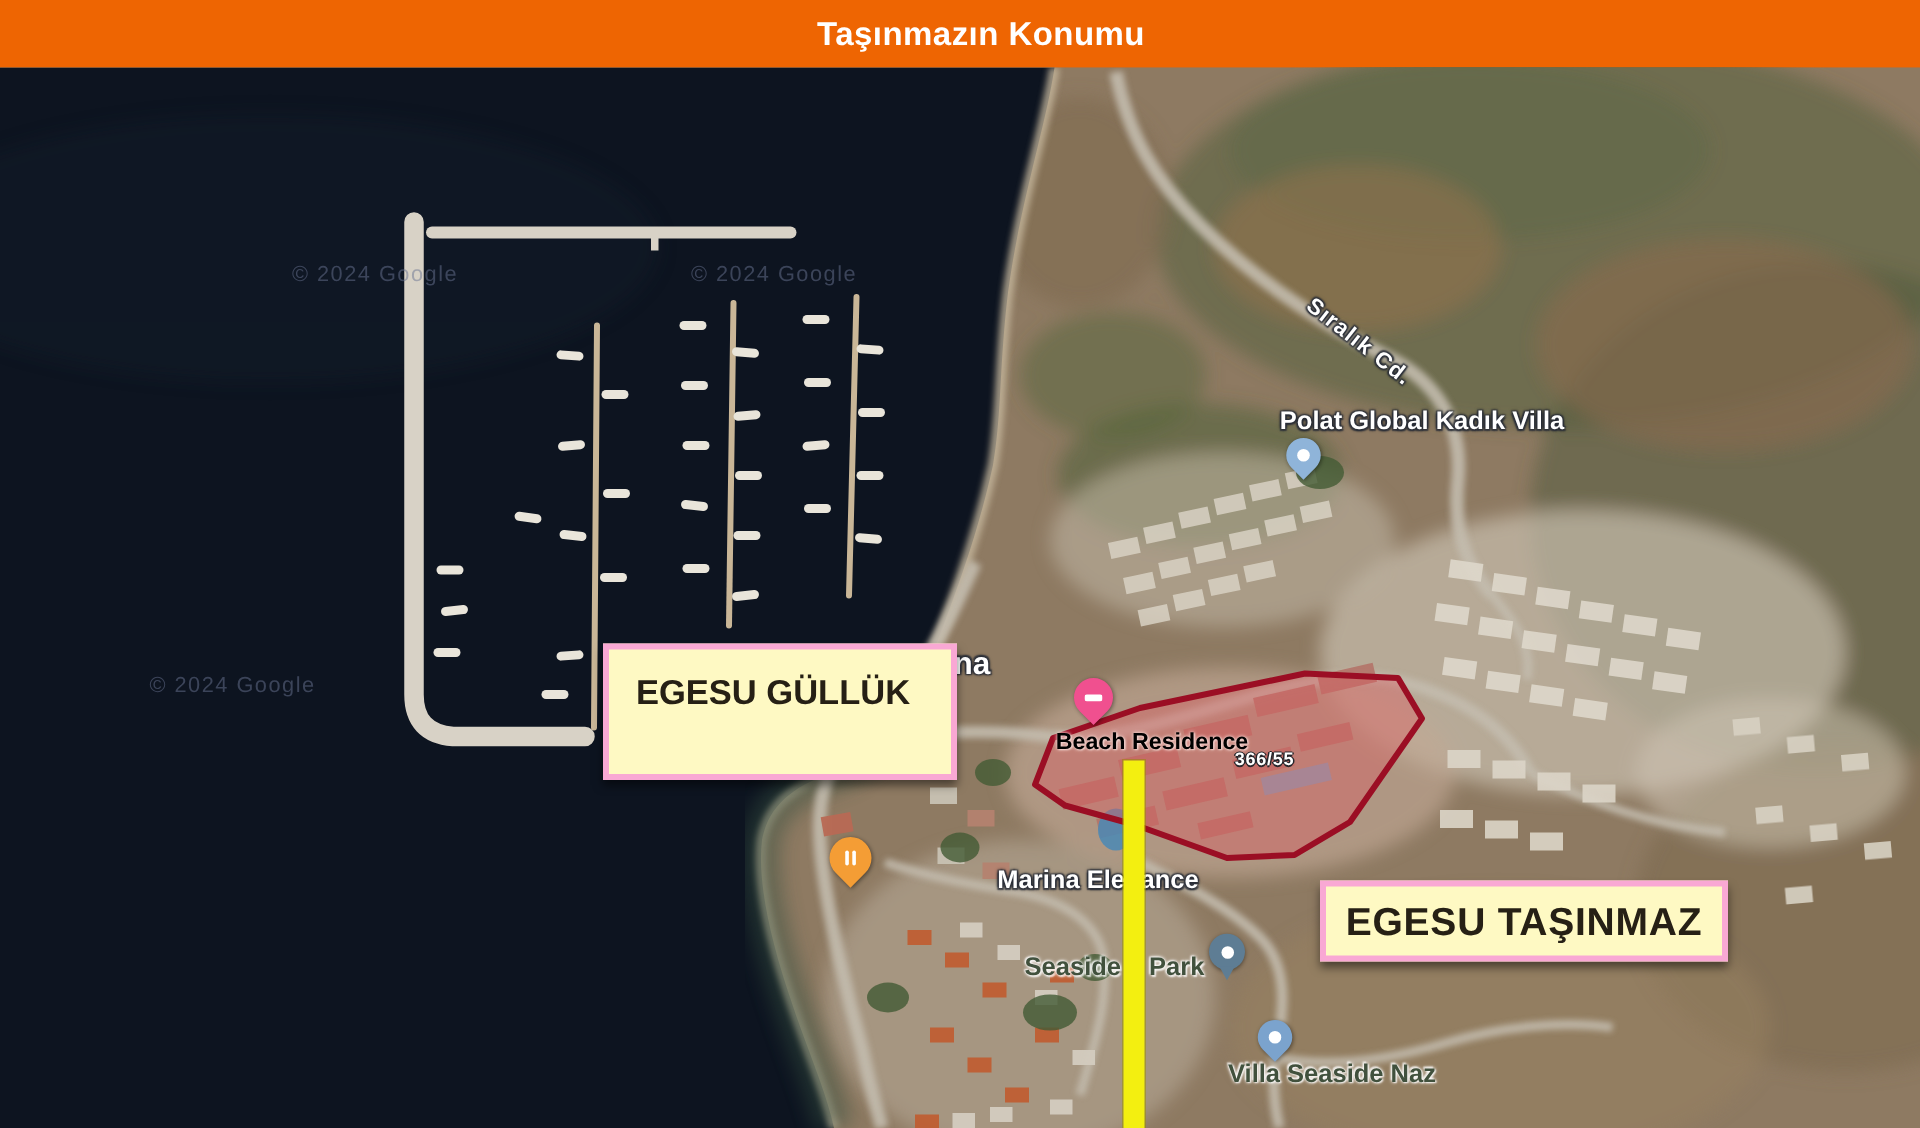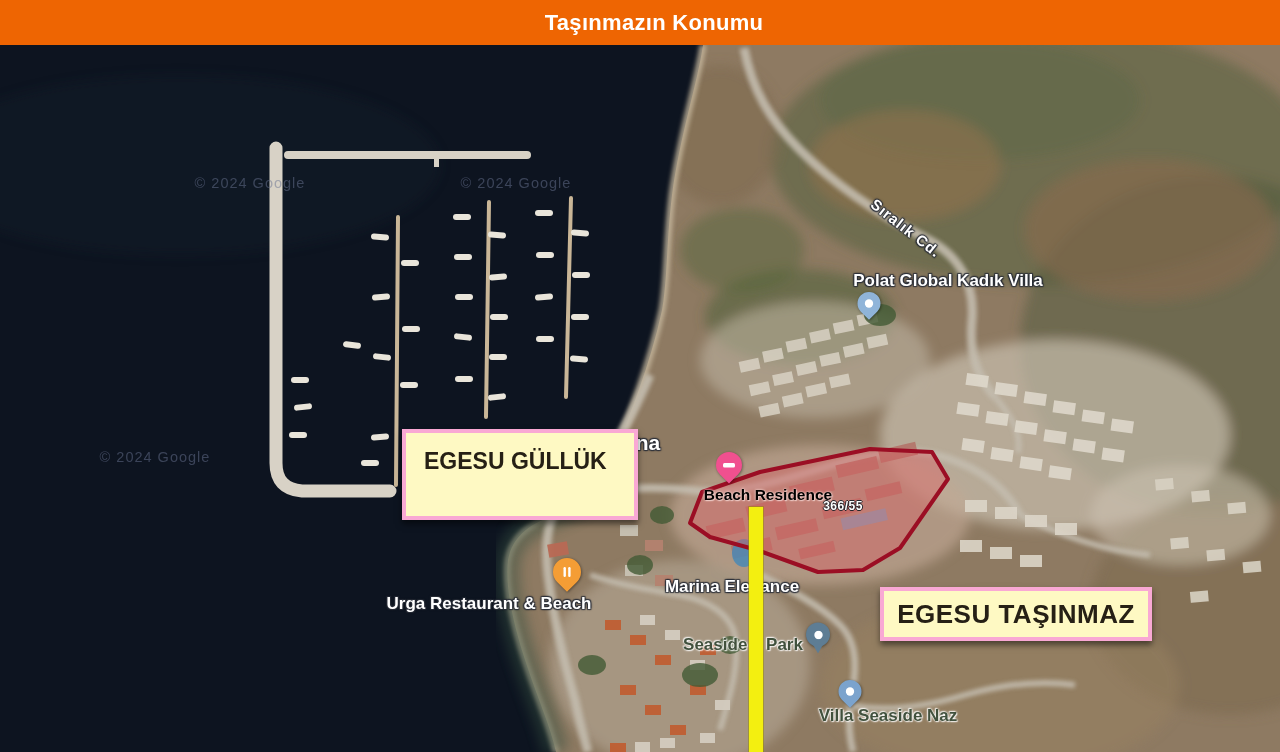--- a/index.html
+++ b/index.html
@@ -270,21 +270,20 @@
 
       <polygon points="690,478 702,447 760,427 870,404 932,407 948,434 900,503 863,525 818,527 757,505 710,492" stroke-width="4" stroke-linejoin="round" style="fill: rgba(219, 92, 98, 0.42); stroke: rgb(155, 14, 36);"></polygon>
     </svg>
 
     <div class="wm" style="left:250px;top:138px;">© 2024 Google</div>
     <div class="wm" style="left:516px;top:138px;">© 2024 Google</div>
     <div class="wm" style="left:155px;top:412px;">© 2024 Google</div>
 
     <div class="lbl hl-white" style="left:948px;top:236px;font-size:17px;">Polat Global Kadık Villa</div>
     <div class="lbl hl-white" style="left:906px;top:183px;font-size:15px;transform:translate(-50%,-50%) rotate(38deg);letter-spacing:1px;">Sıralık Cd.</div>
-    <div class="lbl hl-white" style="left:489px;top:559px;font-size:17px;">Urga Restaurant &amp; Beach</div>
     <div class="lbl hl-white" style="left:732px;top:542px;font-size:17px;">Marina Elegance</div>
     <div class="lbl hl-dark" style="left:743px;top:600px;font-size:17px;word-spacing:14px;">Seaside Park</div>
     <div class="lbl hl-dark" style="left:888px;top:671px;font-size:17px;">Villa Seaside Naz</div>
     <div class="lbl hl-maroon" style="left:768px;top:450px;font-size:15.5px;">Beach Residence</div>
     <div class="lbl parcel" style="left:843px;top:461px;">366/55</div>
     <div class="lbl hl-white" style="left:648px;top:398px;font-size:21px;">na</div>
 
     <div id="marker-line" style="background: rgb(243, 239, 16);"></div>
 
     <div class="pin" style="left:567px;top:541px;">

